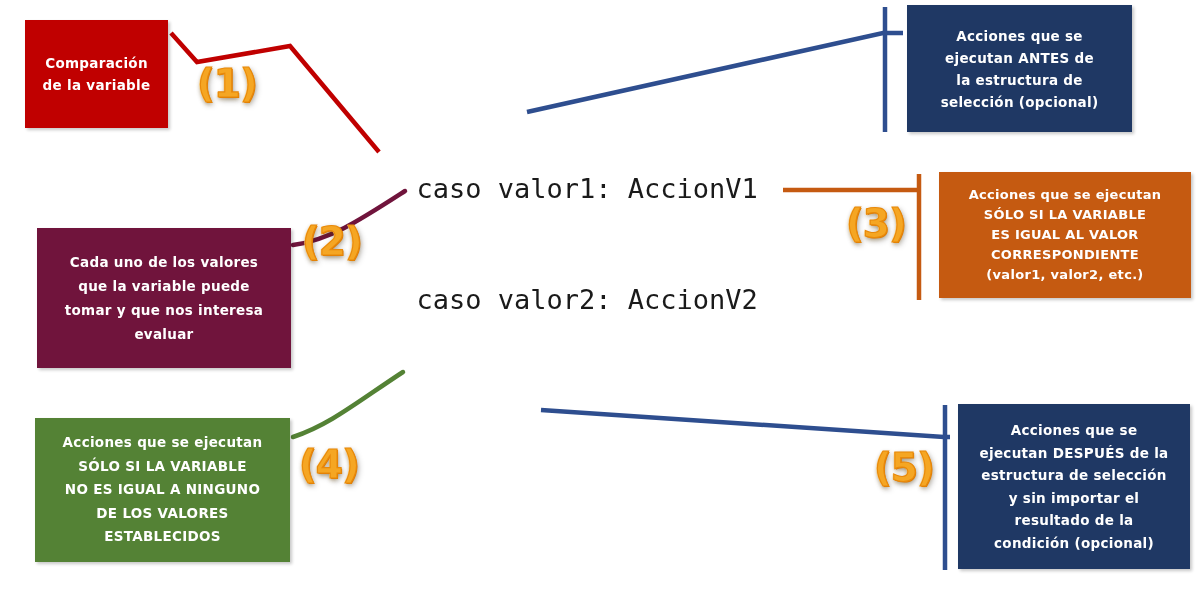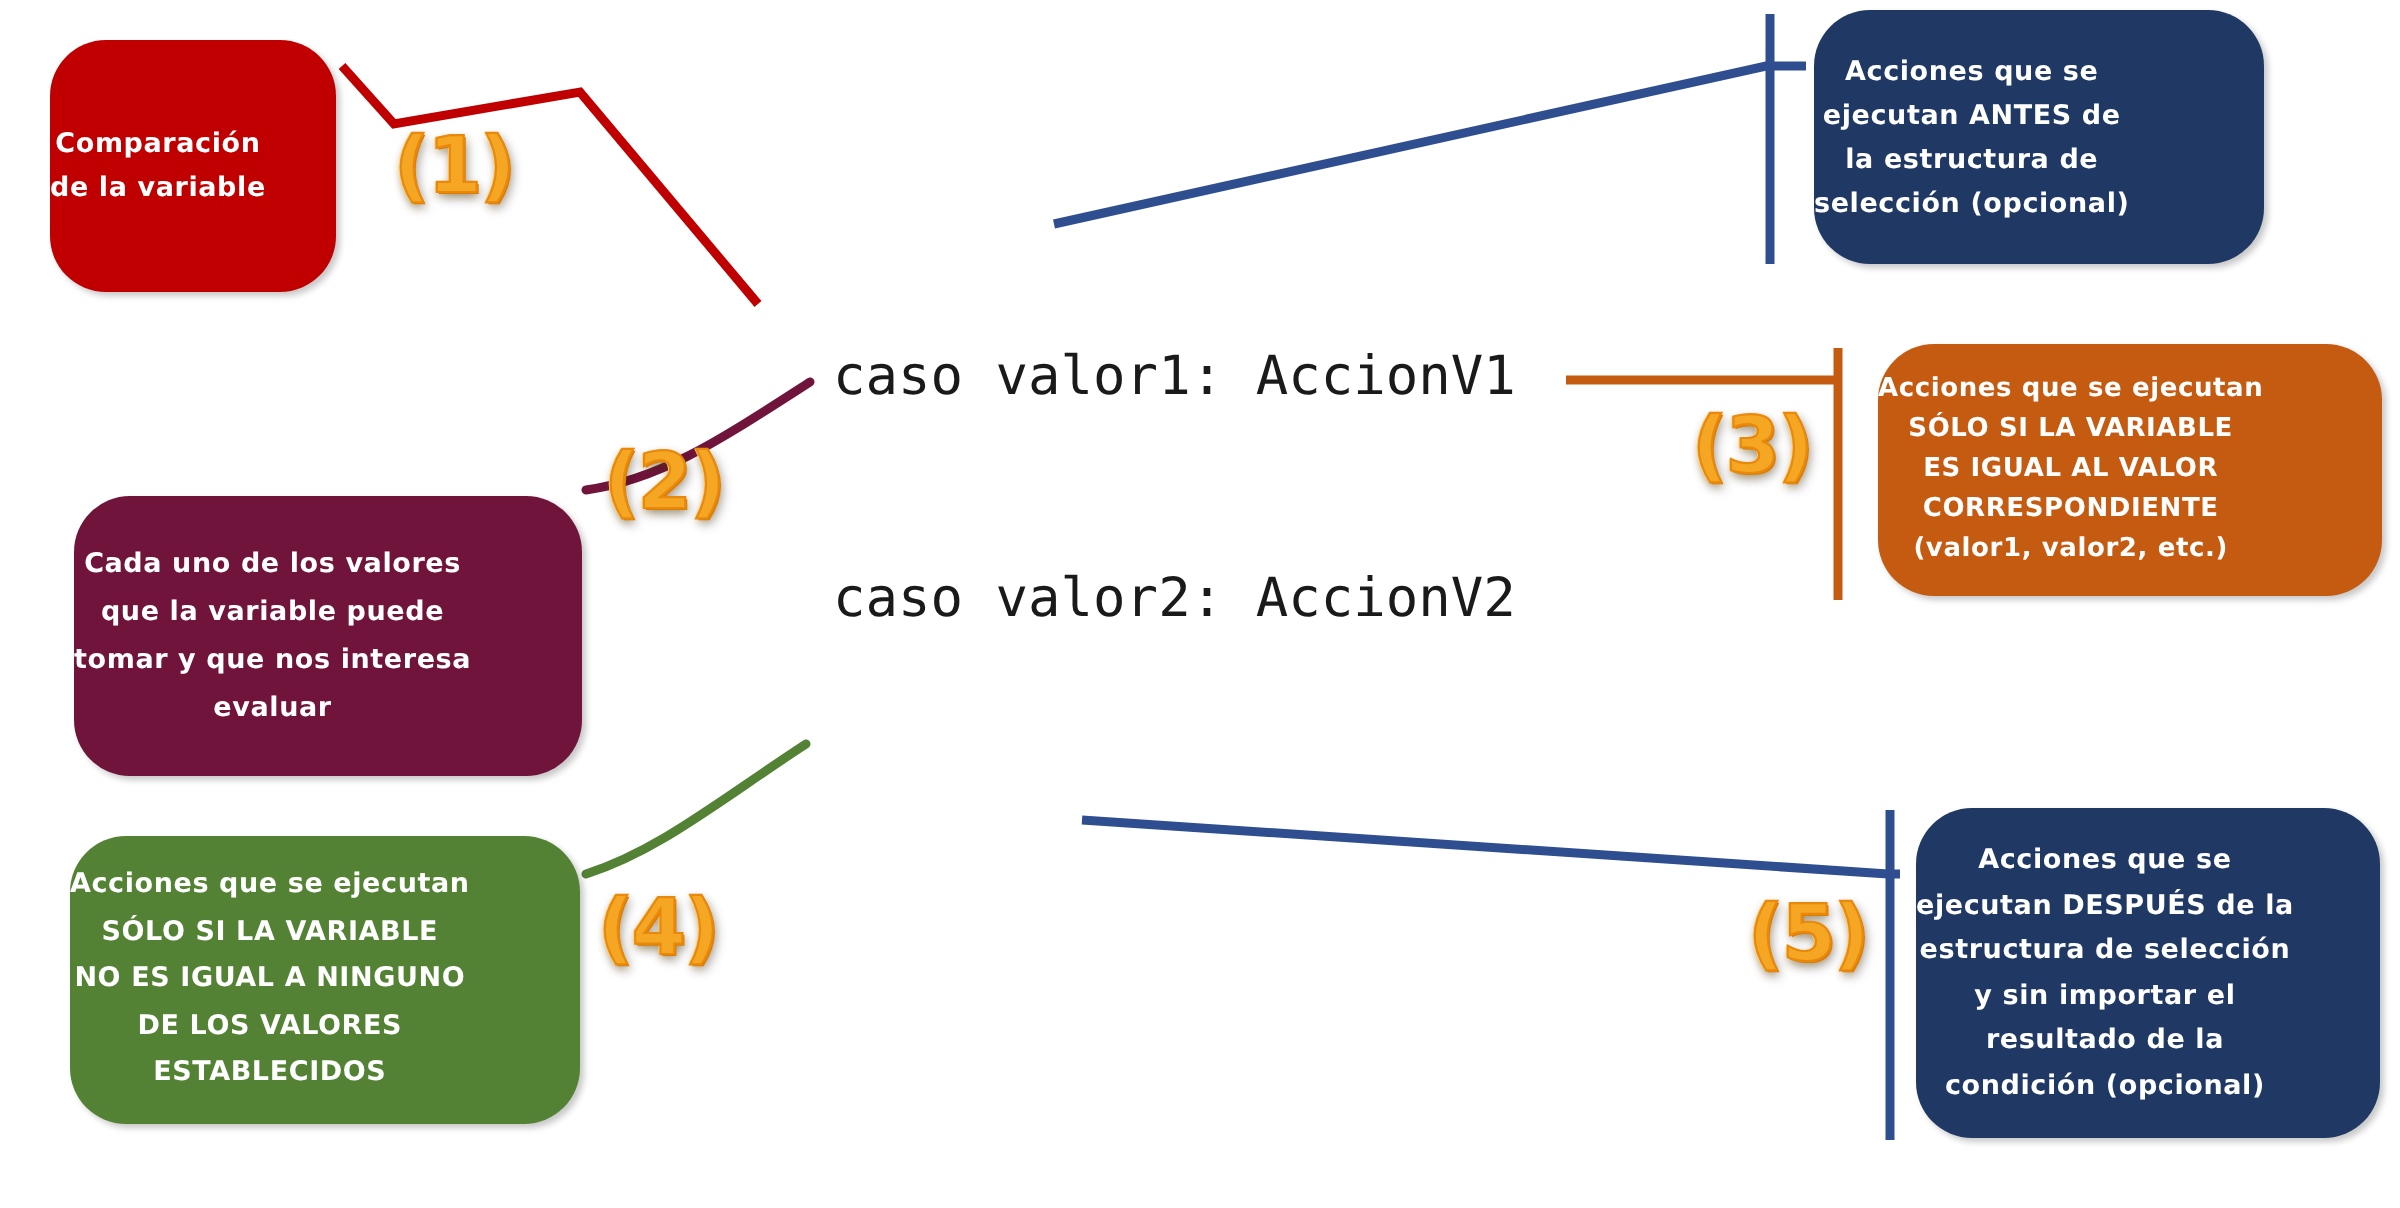--- a/index.html
+++ b/index.html
@@ -6,41 +6,41 @@
   body{width:1200px;height:604px;font-family:"Liberation Sans",sans-serif;overflow:hidden;}
   #stage{position:relative;width:1200px;height:604px;background:#fff;}
 
   svg#connectors{position:absolute;left:0;top:0;width:1200px;height:604px;pointer-events:none;}
 
   .note{
     position:absolute;
     box-sizing:border-box;
     display:flex;
     align-items:center;
+    justify-content:center;
     text-align:center;
     color:#ffffff;
     font-family:"DejaVu Sans",sans-serif;
     font-weight:700;
     letter-spacing:.3px;
     box-shadow:2px 2px 3px rgba(0,0,0,.22);
-    border-radius:28px;
   }
   .note p{margin:0;}
 
   .note-red   {background:#C00000;}
   .note-navy  {background:#1F3864;}
   .note-orange{background:#C55A11;}
   .note-plum  {background:#70143C;}
   .note-green {background:#548235;}
 
   
-  #box-compare  {left:25px;  top:20px;  width:143px; height:126px; font-size:13.5px; line-height:22px;}
+  #box-compare  {left:25px;  top:20px;  width:143px; height:108px; font-size:13.5px; line-height:22px;}
   #box-before   {left:907px; top:5px;   width:225px; height:127px; font-size:13.5px; line-height:22px;}
   #box-case     {left:939px; top:172px; width:252px; height:126px; font-size:13px;  line-height:20px;}
-  #box-values   {left:37px;  top:228px; width:254px; height:140px; font-size:13.5px; line-height:24px;margin-top:20px;}
+  #box-values   {left:37px;  top:228px; width:254px; height:140px; font-size:13.5px; line-height:24px;}
   #box-default  {left:35px;  top:418px; width:255px; height:144px; font-size:13.5px; line-height:23.5px;}
   #box-after    {left:958px; top:404px; width:232px; height:165px; font-size:13.5px; line-height:22.5px;}
 
   
   #code{
     position:absolute;
     left:384px; top:96px;
     font-family:"DejaVu Sans Mono","Liberation Mono",monospace;
     font-size:27px;
     line-height:37px;

